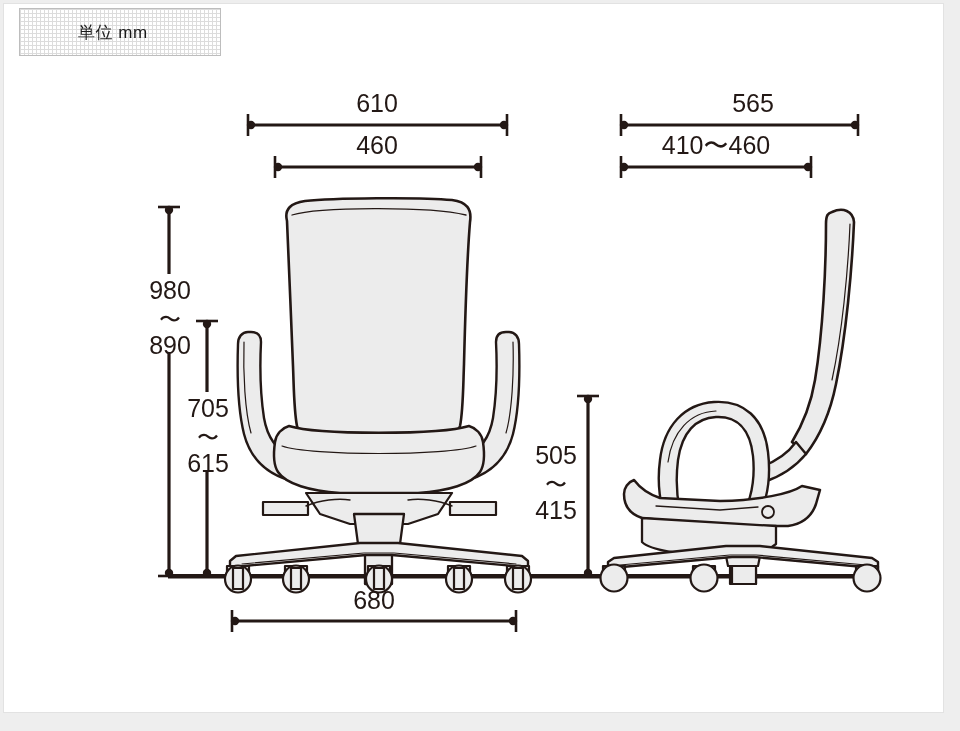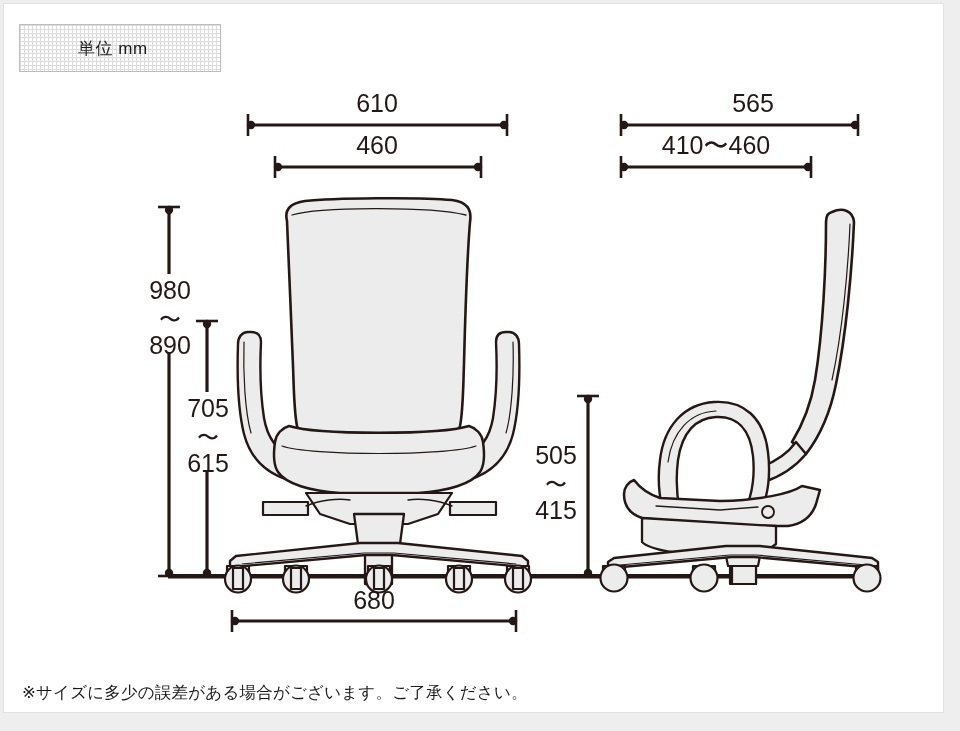--- a/index.html
+++ b/index.html
@@ -23,21 +23,21 @@
     width: 941px;
     height: 710px;
     background: #ffffff;
     border: 1px solid #e2e2e2;
     box-sizing: border-box;
   }
   
   #unit-box {
     position: absolute;
     left: 15px;
-    top: 20px;
+    top: 4px;
     width: 202px;
     height: 48px;
     box-sizing: border-box;
     border: 1px solid #bdbdbd;
     background-color: #ffffff;
     background-image:
       linear-gradient(to right, #dcdcdc 1px, transparent 1px),
       linear-gradient(to bottom, #dcdcdc 1px, transparent 1px);
     background-size: 4px 4px;
     display: flex;
@@ -319,16 +319,15 @@
           <circle cx="568" cy="325" r="4.2" fill="#231815" stroke="none"></circle>
           <circle cx="568" cy="499" r="4.2" fill="#231815" stroke="none"></circle>
         </g>
         <text class="dimtxt-v" x="536" y="390" text-anchor="middle" stroke="none">505</text>
         <text class="wave" x="536" y="418" text-anchor="middle" stroke="none">〜</text>
         <text class="dimtxt-v" x="536" y="445" text-anchor="middle" stroke="none">415</text>
 
       </svg>
     </div>
 
-    <div id="footer-note">※サイズに多少の誤差がある場合がございます。ご了承ください。</div>
 
   </div>
 </div>
 
 </body></html>

